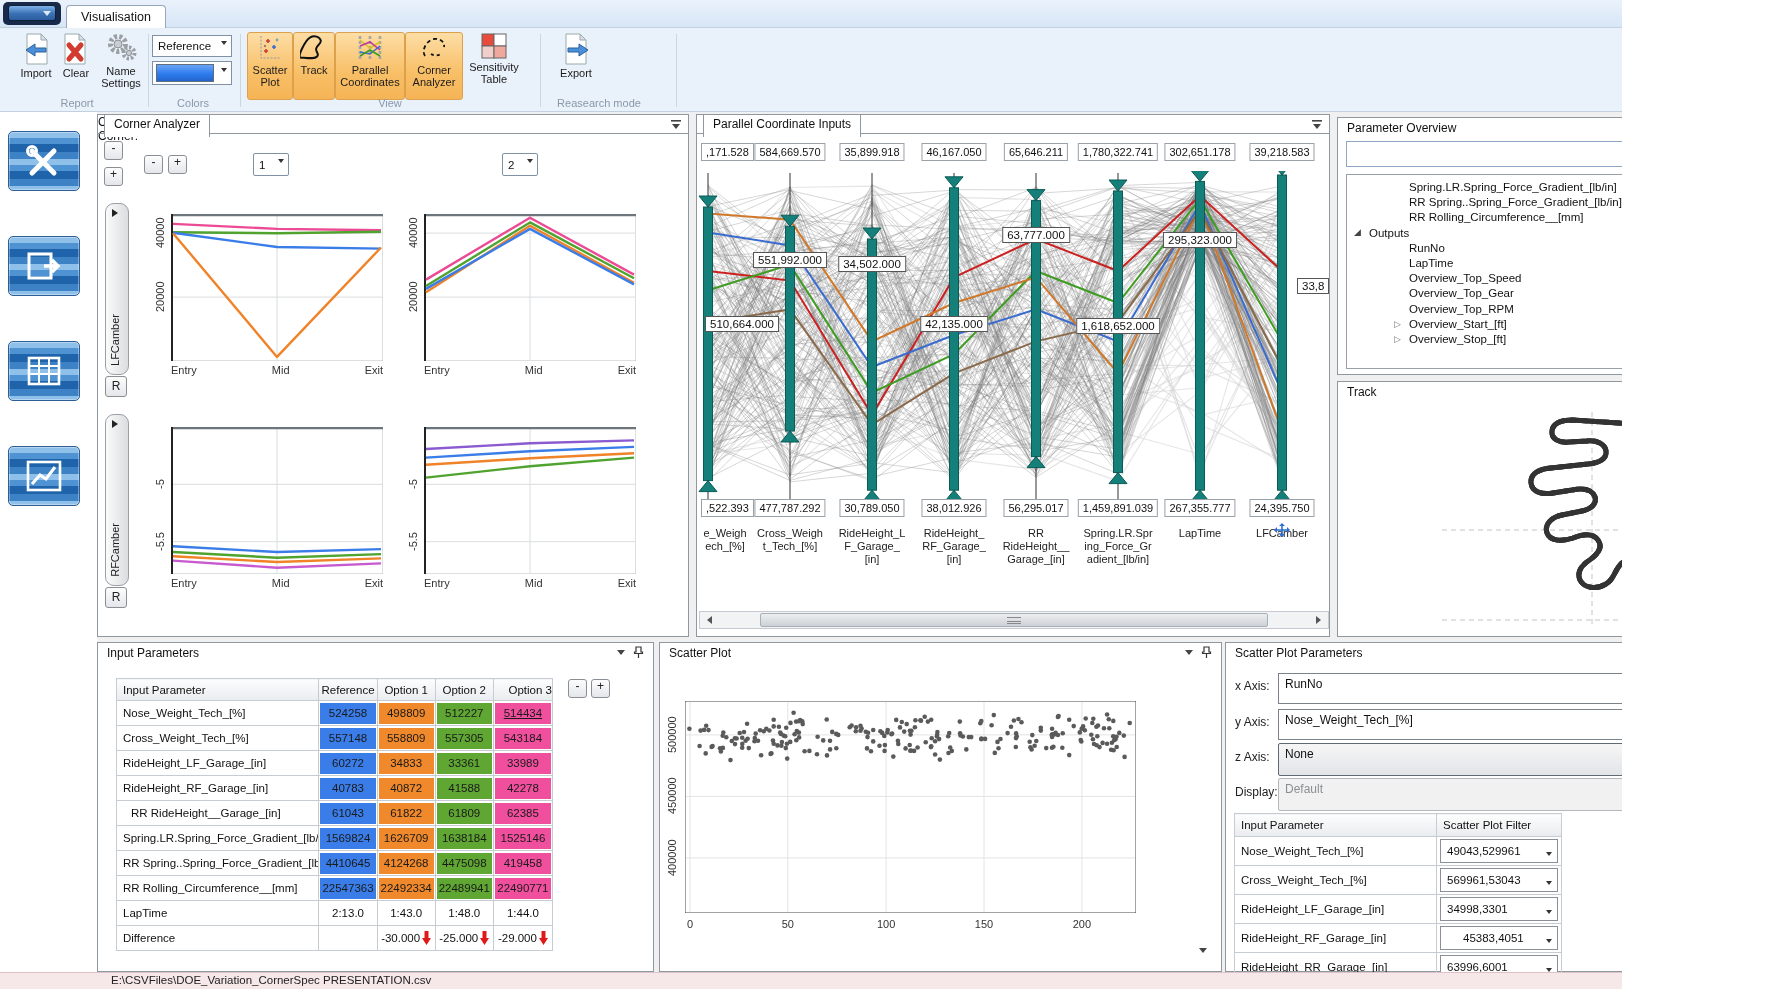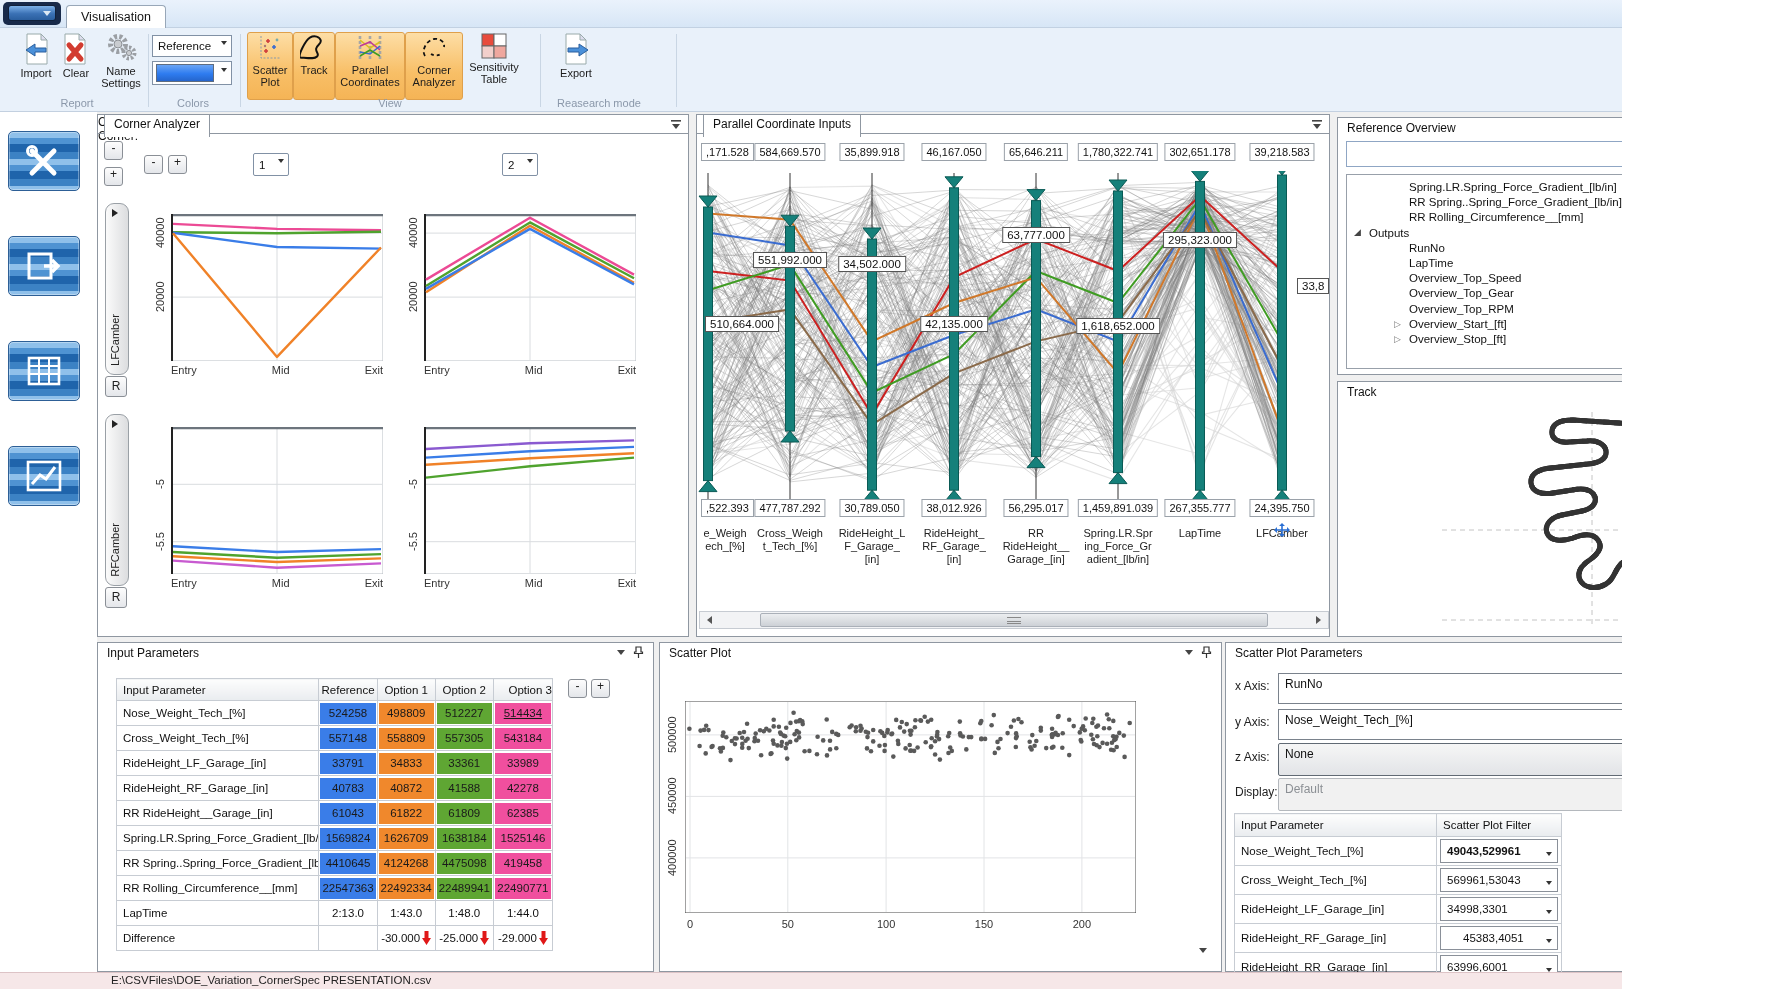--- a/index.html
+++ b/index.html
@@ -632,21 +632,21 @@
       <div style="position: absolute; left: 2px; top: 496px; width: 628px; height: 16px; background: rgb(242, 243, 245); border: 1px solid rgb(198, 203, 210);">
         <span style="position:absolute;left:3px;top:4px;width:0;height:0;border:4px solid transparent;border-right:5px solid #555;"></span>
         <span style="position:absolute;right:3px;top:4px;width:0;height:0;border:4px solid transparent;border-left:5px solid #555;"></span>
         <span style="position:absolute;left:60px;right:60px;top:1px;height:12px;background:linear-gradient(#eceef0,#cdd1d6);border:1px solid #aab0b8;border-radius:2px;">
           <span style="position:absolute;left:50%;top:3px;width:14px;margin-left:-7px;border-top:1px solid #888;border-bottom:3px double #888;height:3px;"></span>
         </span>
       </div>
     </div>
 
   <div class="panel" id="povPanel" style="left:1337px;top:117px;width:441px;height:258px;">
-    <div class="ptitle">Reference Overview</div>
+    <div class="ptitle">Parameter Overview</div>
     <div class="hdr-caret" style="right:30px;"></div>
     <svg class="pinsvg" style="right:10px;" width="11" height="13" viewBox="0 0 11 13">
         <path d="M3 1h5v5h1.5v1.5H1.5V6H3zM5.5 7.5V12" stroke="#333" stroke-width="1.2" fill="none"></path>
       </svg>
     <div class="abs" style="left:8px;top:23px;width:425px;height:26px;border:1px solid #8fa6c4;background:#fff;">
       <span class="abs" style="left:6px;top:5px;font-size:12px;color:#333;"></span>
       <svg class="abs" style="right:6px;top:5px;" width="16" height="16" viewBox="0 0 16 16">
           <circle cx="6.5" cy="6.5" r="4.5" fill="none" stroke="#2e7cd6" stroke-width="2"></circle>
           <path d="M10 10l4.5 4.5" stroke="#2e7cd6" stroke-width="2.4"></path>
         </svg>
@@ -747,21 +747,21 @@
               <td>
                 <div class="chip" style="background:#5fa633;">557305</div>
               </td>
               <td>
                 <div class="chip" style="background:#f04f9e;">543184</div>
               </td>
             </tr>
             <tr style="height:25px;">
               <td style="padding-left:6px;">RideHeight_LF_Garage_[in]</td>
               <td>
-                <div class="chip" style="background:#3a7de8;">33791</div>
+                <div class="chip" style="background:#3a7de8;">60272</div>
               </td>
               <td>
                 <div class="chip" style="background:#f0882c;">34833</div>
               </td>
               <td>
                 <div class="chip" style="background:#5fa633;">33361</div>
               </td>
               <td>
                 <div class="chip" style="background:#f04f9e;">33989</div>
               </td>
@@ -775,21 +775,21 @@
                 <div class="chip" style="background:#f0882c;">40872</div>
               </td>
               <td>
                 <div class="chip" style="background:#5fa633;">41588</div>
               </td>
               <td>
                 <div class="chip" style="background:#f04f9e;">42278</div>
               </td>
             </tr>
             <tr style="height:25px;">
-              <td style="padding-left:6px;">RR RideHeight__Garage_[in]</td>
+              <td style="padding-left:14px;">RR RideHeight__Garage_[in]</td>
               <td>
                 <div class="chip" style="background:#3a7de8;">61043</div>
               </td>
               <td>
                 <div class="chip" style="background:#f0882c;">61822</div>
               </td>
               <td>
                 <div class="chip" style="background:#5fa633;">61809</div>
               </td>
               <td>
@@ -1157,21 +1157,21 @@
             <col style="width:125px">
           </colgroup>
           <tbody>
             <tr>
               <th style="text-align:left;padding-left:6px;height:22px;">Input Parameter</th>
               <th style="text-align:left;padding-left:6px;height:22px;">Scatter Plot Filter</th>
             </tr>
             <tr style="height:28px;">
               <td style="padding-left:6px;">Nose_Weight_Tech_[%]</td>
               <td style="border-left:1px solid #6a8fbe;">
-                <div style="position:relative;margin:2px 3px;height:22px;border:1px solid #8a9099;background:#fff;line-height:22px;padding-left:6px;font-weight:bold;">49043,529961<span class="dcaret" style="position:absolute;right:5px;top:8px;"></span></div>
+                <div style="position:relative;margin:2px 3px;height:22px;border:1px solid #8a9099;background:#fff;line-height:22px;padding-left:6px;">49043,529961<span class="dcaret" style="position:absolute;right:5px;top:8px;"></span></div>
               </td>
             </tr>
             <tr style="height:28px;">
               <td style="padding-left:6px;">Cross_Weight_Tech_[%]</td>
               <td style="border-left:1px solid #6a8fbe;">
                 <div style="position:relative;margin:2px 3px;height:22px;border:1px solid #8a9099;background:#fff;line-height:22px;padding-left:6px;">569961,53043<span class="dcaret" style="position:absolute;right:5px;top:8px;"></span></div>
               </td>
             </tr>
             <tr style="height:28px;">
               <td style="padding-left:6px;">RideHeight_LF_Garage_[in]</td>

